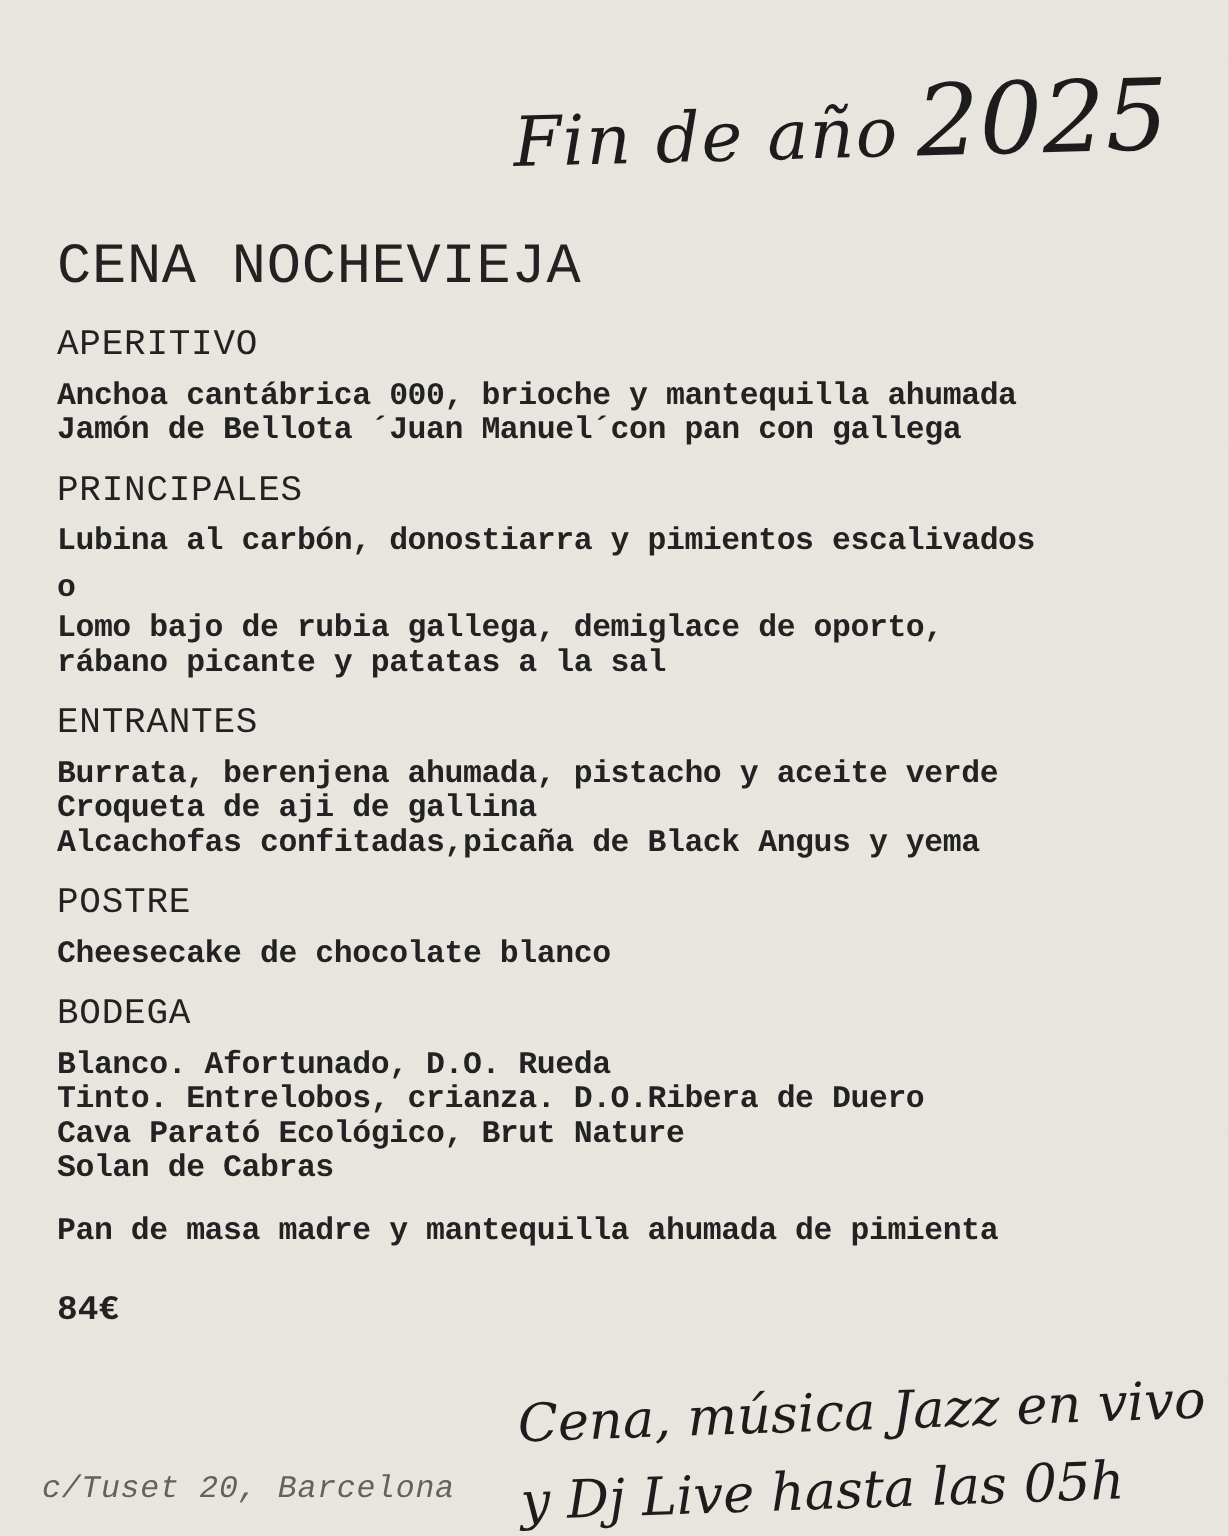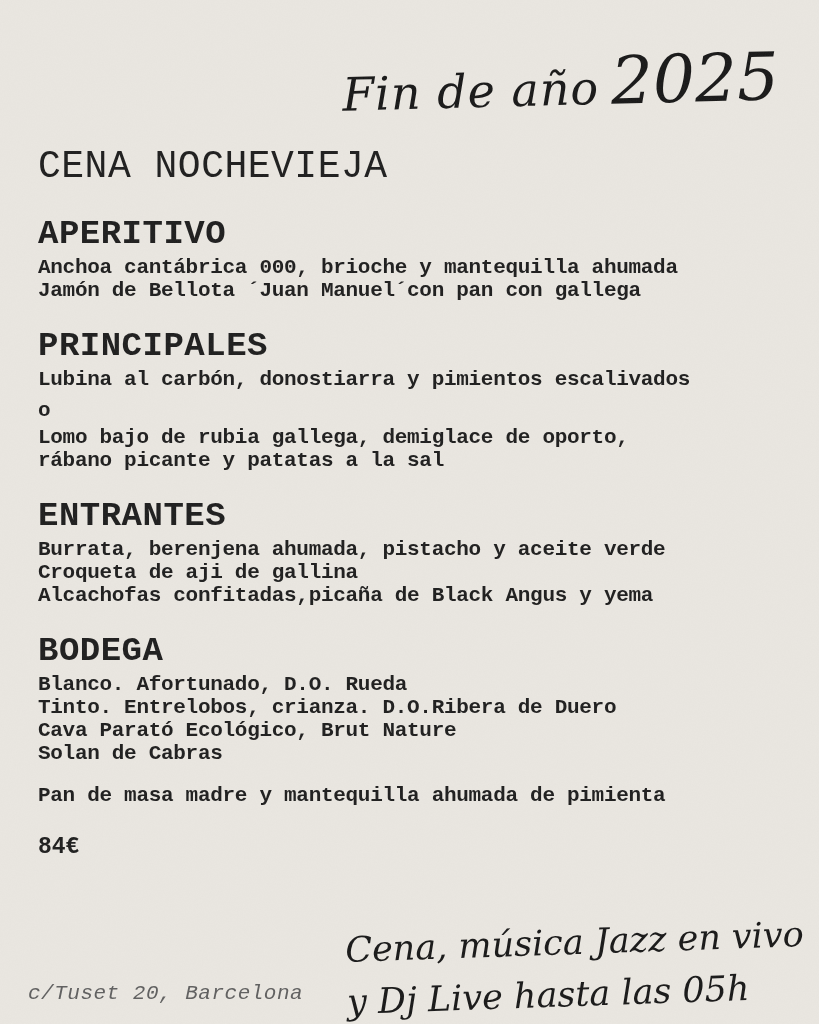--- a/index.html
+++ b/index.html
@@ -32,36 +32,36 @@
   .script-top{
     position:absolute;
     top:44px;right:40px;
     transform:rotate(-1.5deg);
     z-index:2;
   }
   .script-top .prefix{font-size:46px;letter-spacing:1px;font-weight:500;}
   .script-top .year{font-size:66px;margin-left:12px;font-weight:500;}
   .content{
     position:absolute;
-    left:38px;top:144px;width:745px;
+    left:38px;top:156px;width:745px;
     z-index:2;
   }
   .menu-title{
     font-size:38px;
     font-weight:400;
     line-height:46px;
     letter-spacing:0.5px;
   }
   .section{display:block;}
   .section-heading{
-    font-size:34px;
-    font-weight:700;
+    font-size:24px;
+    font-weight:400;
     line-height:34px;
     letter-spacing:0.5px;
-    margin-top:27px;
+    margin-top:12px;
   }
   .items{margin-top:5px;}
   .item{
     font-size:21px;
     font-weight:700;
     line-height:23px;
     letter-spacing:-0.3px;
     white-space:nowrap;
   }
   .item.or-line{margin:8px 0 4px;}
@@ -138,20 +138,26 @@
 
     <div class="section">
       <div class="section-heading">ENTRANTES</div>
       <div class="items">
         <div class="item">Burrata, berenjena ahumada, pistacho y aceite verde</div>
         <div class="item">Croqueta de aji de gallina</div>
         <div class="item">Alcachofas confitadas,picaña de Black Angus y yema</div>
       </div>
     </div>
 
+    <div class="section">
+      <div class="section-heading">POSTRE</div>
+      <div class="items">
+        <div class="item">Cheesecake de chocolate blanco</div>
+      </div>
+    </div>
 
     <div class="section">
       <div class="section-heading">BODEGA</div>
       <div class="items">
         <div class="item">Blanco. Afortunado, D.O. Rueda</div>
         <div class="item">Tinto. Entrelobos, crianza. D.O.Ribera de Duero</div>
         <div class="item">Cava Parató Ecológico, Brut Nature</div>
         <div class="item">Solan de Cabras</div>
       </div>
     </div>

